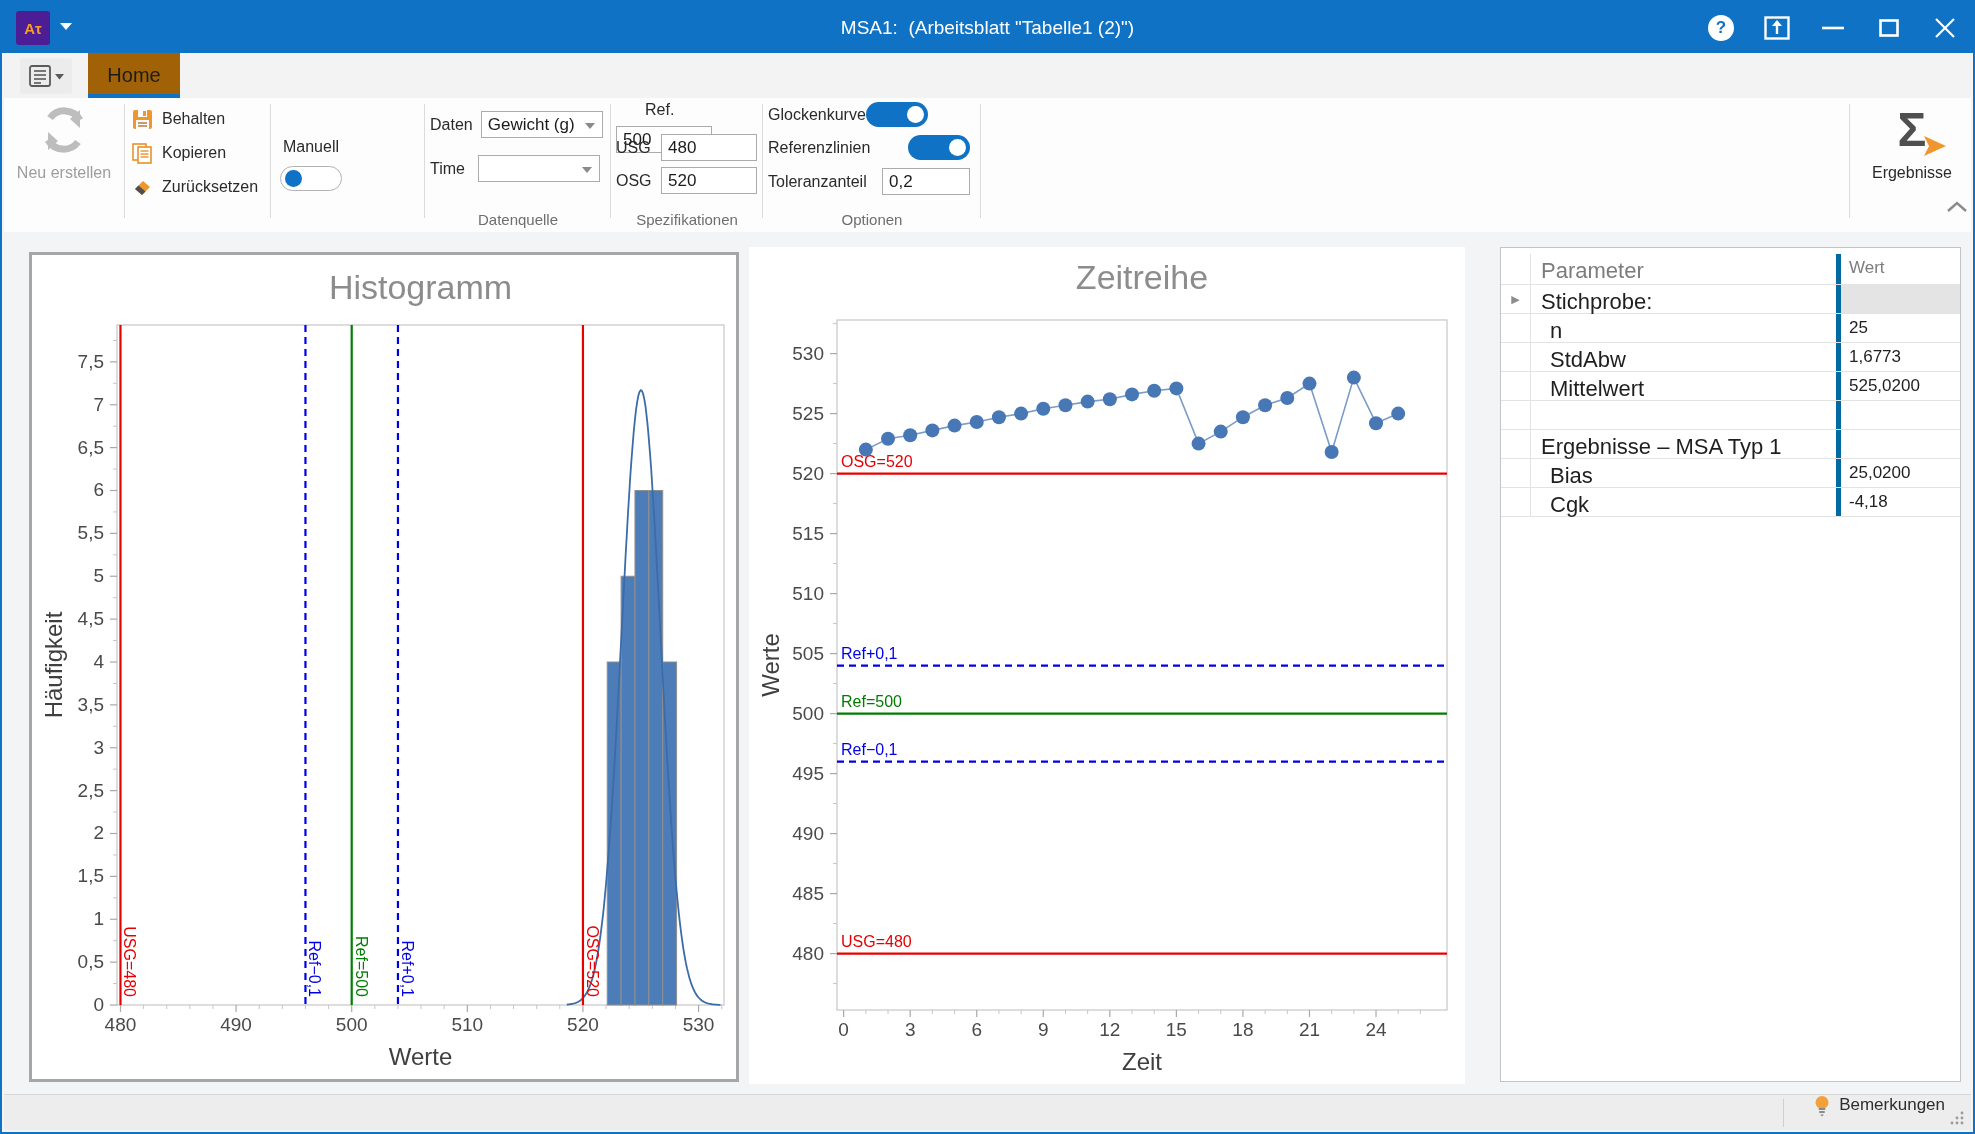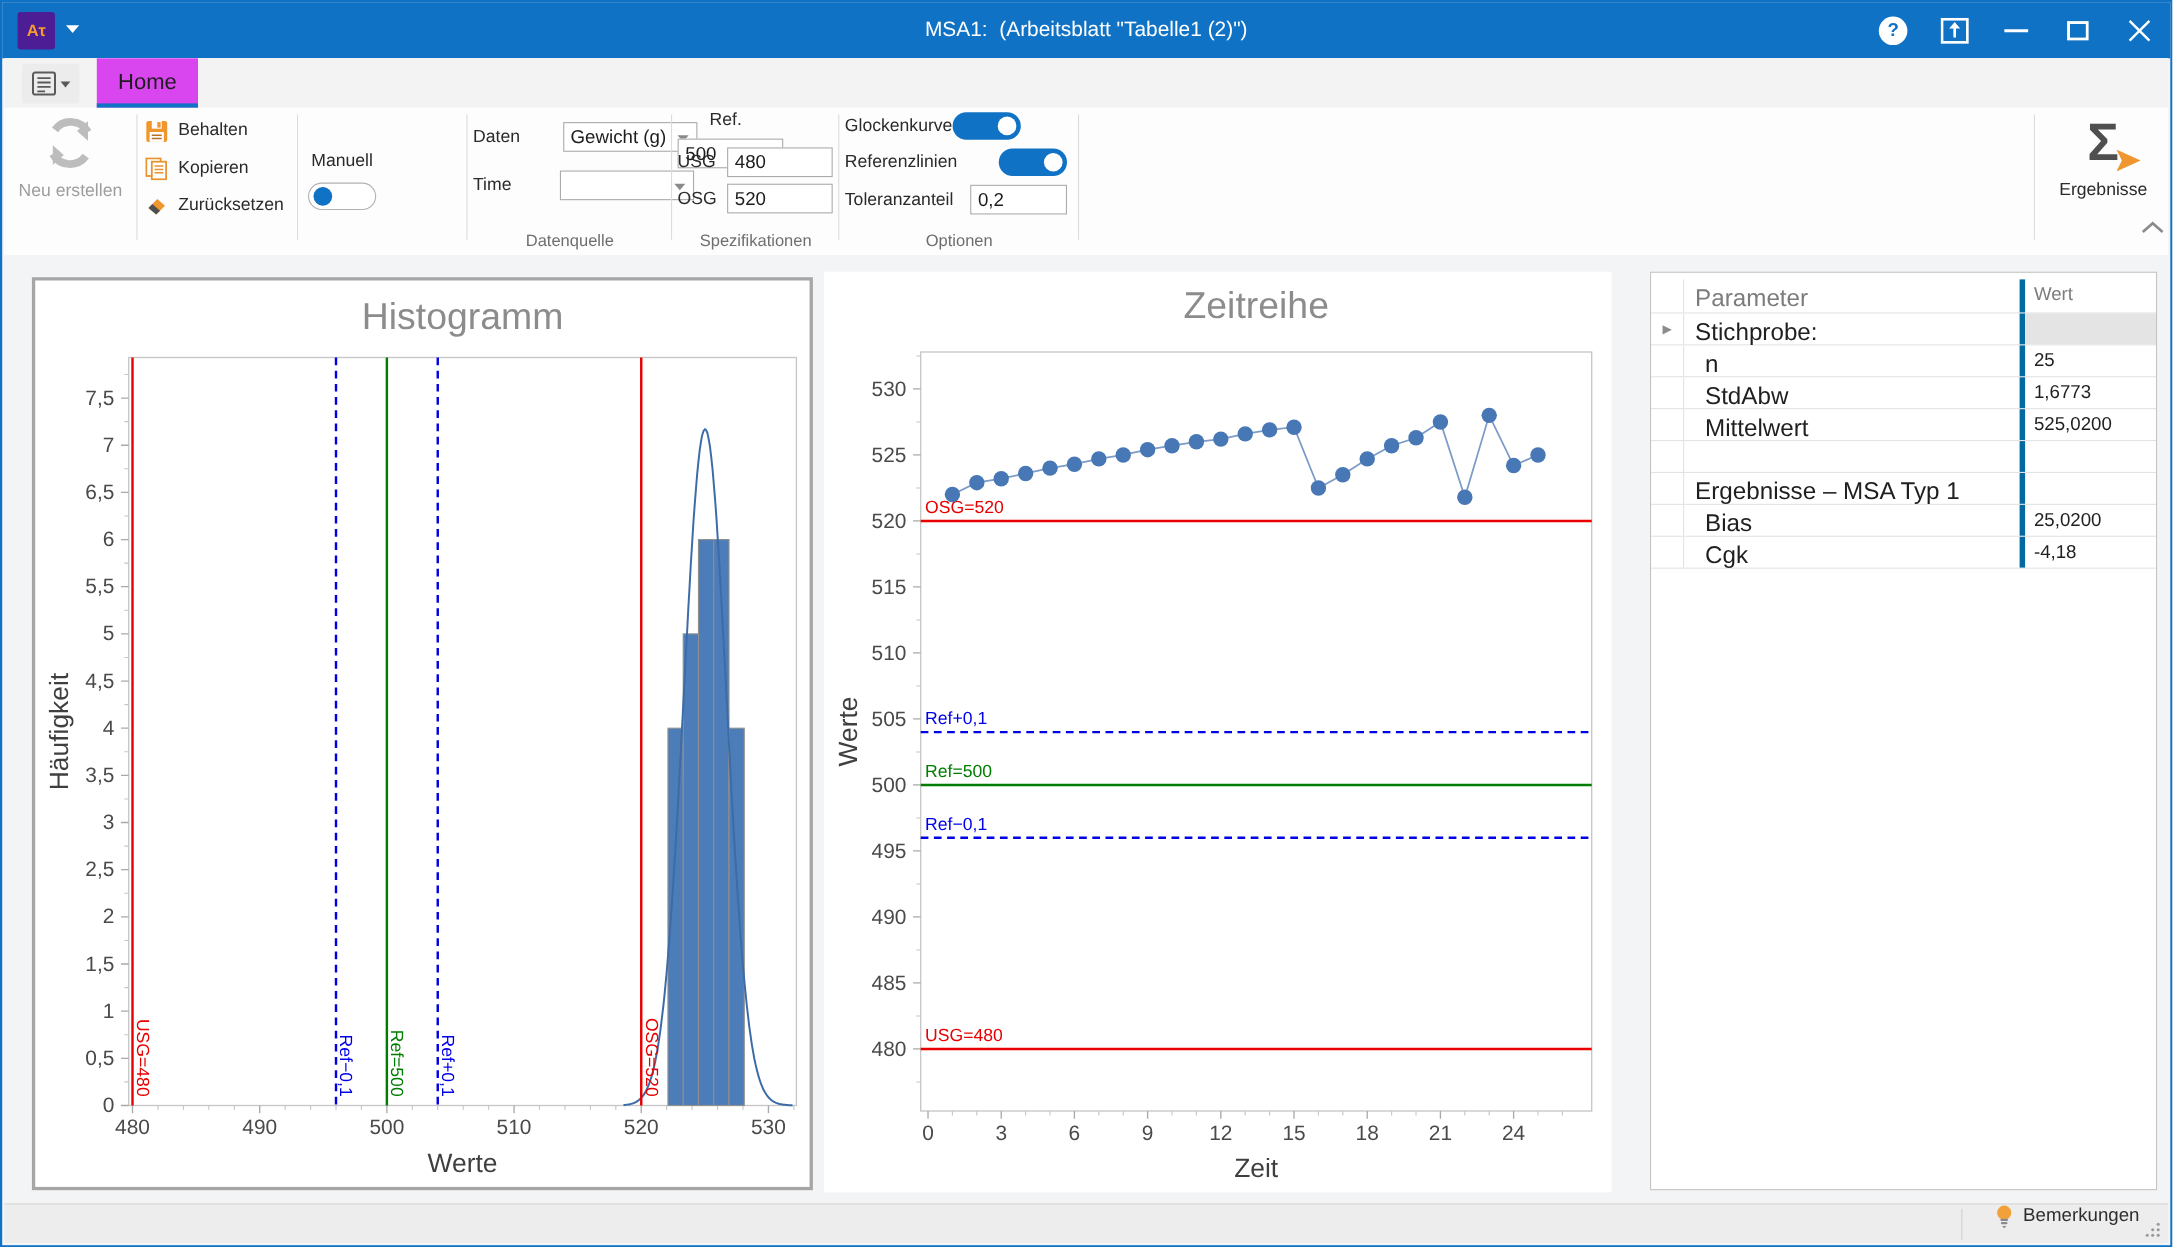--- a/index.html
+++ b/index.html
@@ -11,33 +11,33 @@
   .app-icon { position:absolute; left:14px; top:9px; width:34px; height:34px; background:#4c1d95; border-radius:3px; color:#f59d2c; font-size:15px; font-weight:bold; display:flex; align-items:center; justify-content:center; }
   .app-caret { position:absolute; left:58px; top:21px; width:0; height:0; border-left:6px solid transparent; border-right:6px solid transparent; border-top:7px solid #fff; }
   .title-text { position:absolute; left:0; right:0; text-align:center; color:#fff; font-size:19px; white-space:pre; }
   .tb-btn { position:absolute; top:0; width:56px; height:51px; display:flex; align-items:center; justify-content:center; }
   .help-circle { width:26px; height:26px; border-radius:50%; background:#fff; color:#1072c4; font-weight:bold; font-size:17px; display:flex; align-items:center; justify-content:center; }
 
   
   .ribbon { position:absolute; left:2px; right:2px; top:51px; height:179px; background:#fdfdfd; border-bottom:1px solid #d9d9d9; }
   .tabstrip { position:relative; height:45px; background:#f3f3f3; }
   .filemenu-btn { position:absolute; left:16px; top:5px; width:52px; height:36px; display:flex; align-items:center; justify-content:center; gap:3px; background:#ececec; border-radius:2px; }
-  .home-tab { position:absolute; left:84px; top:0; width:92px; height:45px; background:#d946ef; display:flex; align-items:center; justify-content:center; font-size:20px; color:#1c1c1c; }
+  .home-tab { position:absolute; left:84px; top:0; width:92px; height:45px; background:#a16207; display:flex; align-items:center; justify-content:center; font-size:20px; color:#1c1c1c; }
   .home-underline { position:absolute; left:84px; top:41px; width:92px; height:4px; background:#1072c4; }
   .ribbon-body { position:relative; height:134px; background:#fdfdfd; }
   .rb-sep { position:absolute; top:6px; width:1px; height:114px; background:#dcdcdc; }
   .rb-group-label { position:absolute; bottom:4px; left:0; width:100%; text-align:center; color:#6e6e6e; font-size:15px; }
   .big-btn { position:absolute; text-align:center; }
   .big-btn .bb-label { font-size:16px; margin-top:2px; }
   .disabled-label { color:#9d9d9d; }
   .stack-row { display:flex; align-items:center; gap:9px; height:34px; }
   .stack-row span { font-size:16px; color:#2a2a2a; }
   .rb-label { font-size:16px; color:#2a2a2a; }
   .ipt { background:#fff; border:1px solid #ababab; height:27px; font-size:17px; color:#1c1c1c; padding:2px 6px; display:flex; align-items:center; }
-  .dd { position:relative; background:#fff; border:1px solid #ababab; height:27px; font-size:17px; color:#1c1c1c; padding:2px 24px 2px 6px; display:flex; align-items:center;margin-left:31px; }
+  .dd { position:relative; background:#fff; border:1px solid #ababab; height:27px; font-size:17px; color:#1c1c1c; padding:2px 24px 2px 6px; display:flex; align-items:center; }
   .dd .caret { position:absolute; right:7px; top:11px; width:0; height:0; border-left:5px solid transparent; border-right:5px solid transparent; border-top:6px solid #8a8a8a; }
   .toggle { position:relative; width:62px; height:25px; border-radius:13px; }
   .toggle.on { background:#1072c4; }
   .toggle.on .knob { position:absolute; right:4px; top:4px; width:17px; height:17px; border-radius:50%; background:#fff; }
   .toggle.off { background:#fff; border:1px solid #b2b2b2; }
   .toggle.off .knob { position:absolute; left:4px; top:3px; width:17px; height:17px; border-radius:50%; background:#1072c4; }
   .chevron-up { position:absolute; left:1942px; top:102px; width:22px; height:14px; cursor:default; }
 
   
   .main { position:absolute; left:2px; right:2px; top:230px; height:866px; background:#f3f4f5; }

